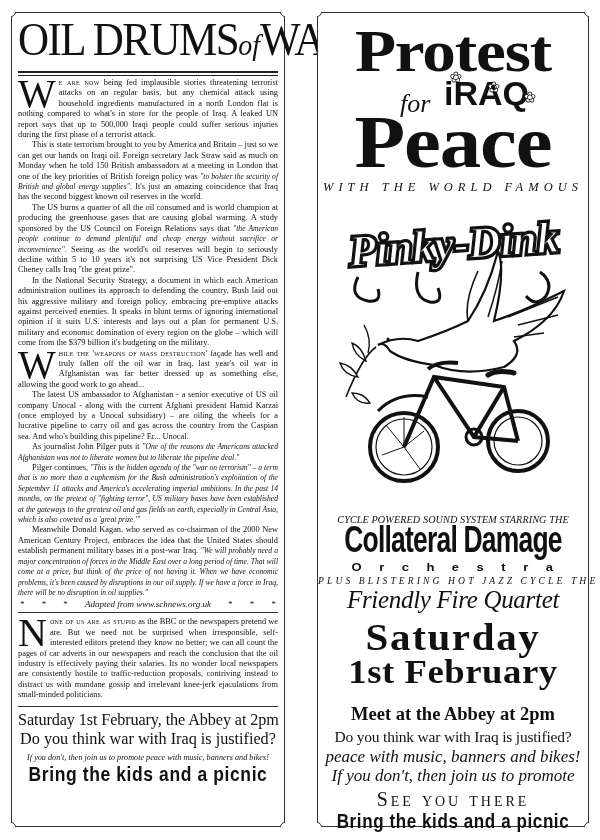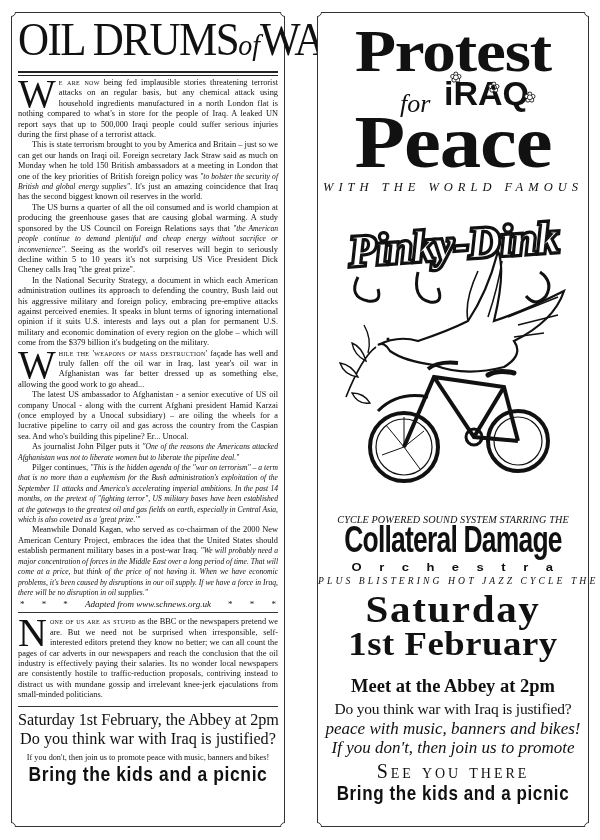--- a/index.html
+++ b/index.html
@@ -47,21 +47,21 @@
   .source-line {
     display: flex; justify-content: space-between; font-size: 9px; margin: 1px 0 0 0;
     padding: 0 2px;
   }
   .source-line .src { font-style: italic; }
   .hr { border-top: 1.5px solid #333; margin: 3px 0 4px; }
 
   .bottom-left { text-align: center; }
   .bl1 { font-size: 16.2px; line-height: 19px; font-weight: normal; letter-spacing: -0.1px; white-space: nowrap; }
   .bl2 { font-size: 16.2px; line-height: 19px; white-space: nowrap; }
-  .bl3 { font-size: 8.2px; margin-top: 4px; white-space: nowrap; }
+  .bl3 { font-size: 8.2px; font-style: italic; margin-top: 4px; white-space: nowrap; }
   .bl4 {
     font-family: "Liberation Sans", "DejaVu Sans", sans-serif; font-weight: bold;
     font-size: 17.5px; line-height: 20px; letter-spacing: 0.6px; margin-top: 2px; white-space: nowrap;
     transform: scaleY(1.15);
   }
 
   
   #right { left: 317px; top: 12px; width: 272px; height: 815px; text-align: center; }
   .protest {
     font-family: "Liberation Serif", serif; font-weight: bold;
@@ -233,20 +233,21 @@
       <circle cx="156" cy="240" r="8" fill="none" stroke="#111" stroke-width="3"></circle>
       <path d="M86 250 l-18 -22 M86 250 l-22 8 M86 250 l0 -30 M86 250 l20 -16 M86 250 l16 22" stroke="#111" stroke-width="1"></path>
       <path d="M60 214 q20 -20 50 -14" fill="none" stroke="#111" stroke-width="3"></path>
     </svg>
   </div>
 
   <div class="cycle">CYCLE POWERED SOUND SYSTEM STARRING THE</div>
   <div class="collateral">Collateral Damage</div>
   <div class="orchestra">Orchestra</div>
   <div class="plus">PLUS BLISTERING HOT JAZZ CYCLE THE</div>
+  <div class="friendly">Friendly Fire Quartet</div>
   <div class="saturday">Saturday</div>
   <div class="feb">1st February</div>
   <div class="meet">Meet at the Abbey at 2pm</div>
   <div class="think">Do you think war with Iraq is justified?</div>
   <div class="ifyou">peace with music, banners and bikes!</div>
   <div class="ifyou">If you don't, then join us to promote</div>
   <div class="see">See you there</div>
   <div class="bring-r">Bring the kids and a picnic</div>
 </div>
 

